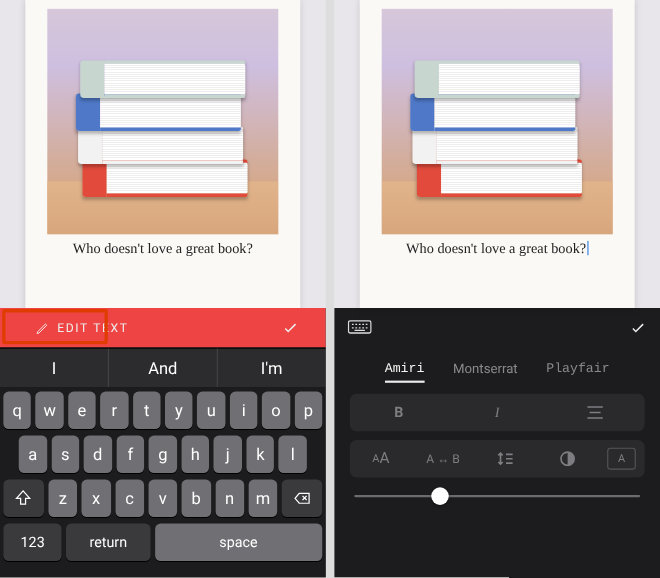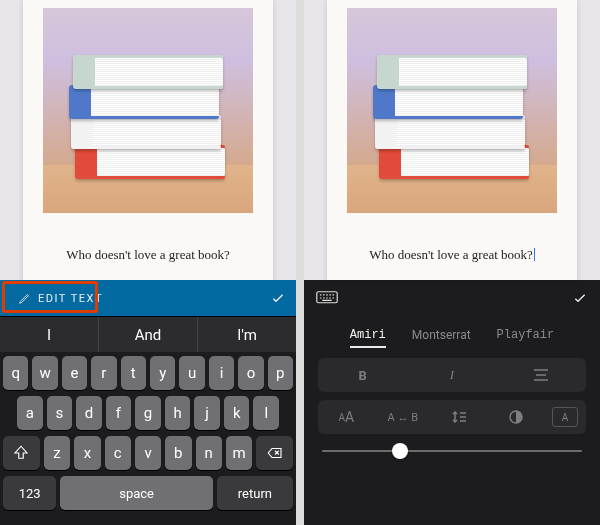--- a/index.html
+++ b/index.html
@@ -70,21 +70,21 @@
   }
   .book .cover-edge {
     position:absolute; left:22px; right:0; top:0; height:3px;
     border-radius:0 2px 0 0;
   }
   .book .cover-bottom {
     position:absolute; left:22px; right:0; bottom:0; height:3px;
     border-radius:0 0 2px 0;
   }
   .caption {
-    margin-top: 34px;
+    margin-top: 5px;
     font-family: Georgia, "Times New Roman", serif;
     font-size: 13px;
     color: #222;
     text-align:center;
   }
   .cursor {
     display:inline-block;
     width:1px; height:13px;
     background:#2a7ae2;
     vertical-align:-2px;
@@ -95,24 +95,24 @@
     flex:1;
     background:#1c1c1e;
     color:#fff;
     display:flex;
     flex-direction:column;
   }
 
   
   .edit-bar {
     height:36px;
-    background:#0369a1;
-    display:flex;
-    align-items:center;
-    padding:0 10px;
+    background:#ef4444;
+    display:flex;
+    align-items:center;
+    padding:0 24px;
     justify-content:space-between;
   }
   .edit-text-chip {
     display:flex;
     align-items:center;
     gap:6px;
     font-size:11px;
     letter-spacing:1.5px;
     color:#eee;
     padding:4px 8px;
@@ -354,22 +354,22 @@
         <div class="key">m</div>
         <div class="key dark wide">
           <svg class="bksp-icon" viewBox="0 0 24 24">
               <path d="M8 6h12v12H8l-5-6 5-6z"></path>
               <path d="M12 9l5 5M17 9l-5 5"></path>
             </svg>
         </div>
       </div>
       <div class="kb-row">
         <div class="key dark num" style="font-size:13px;">123</div>
+        <div class="key dark ret" style="font-size:13px;">return</div>
         <div class="key space" style="font-size:13px;">space</div>
-        <div class="key dark ret" style="font-size:13px;">return</div>
       </div>
     </div>
   </div>
 </div>
 
 <div class="gap"></div>
 
 <div class="panel">
   <div class="canvas-area">
     <div class="card">

